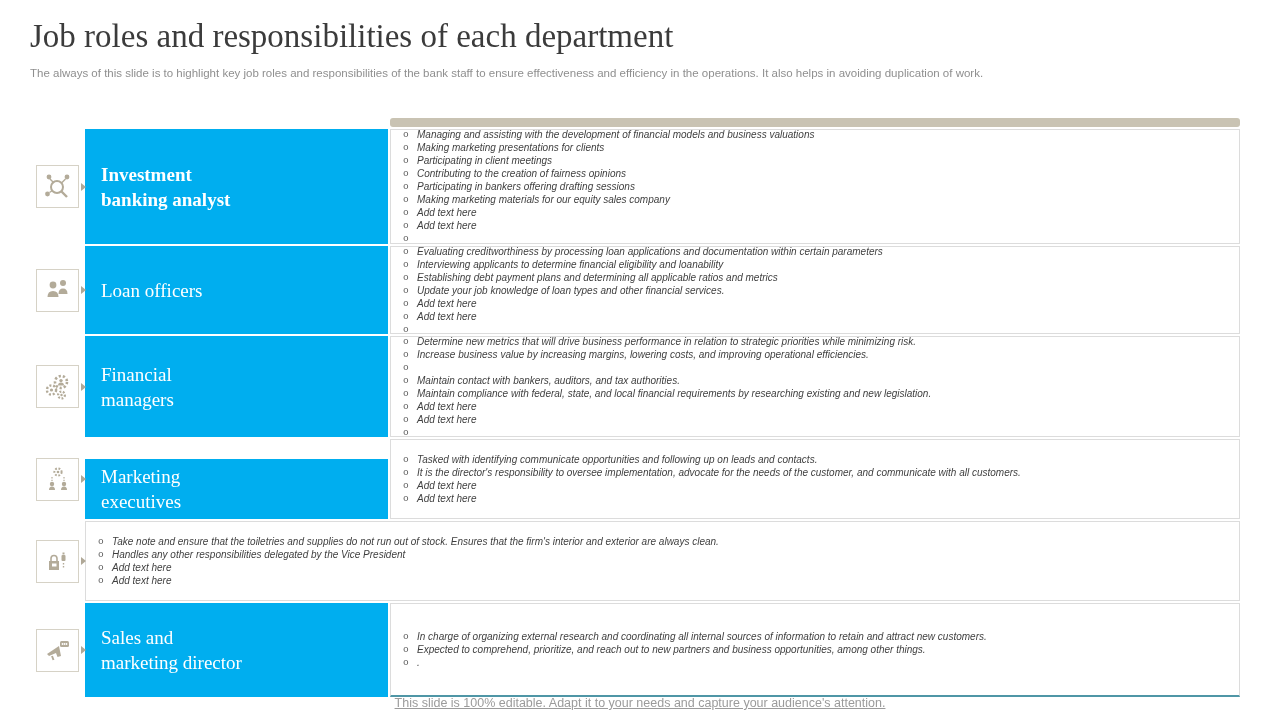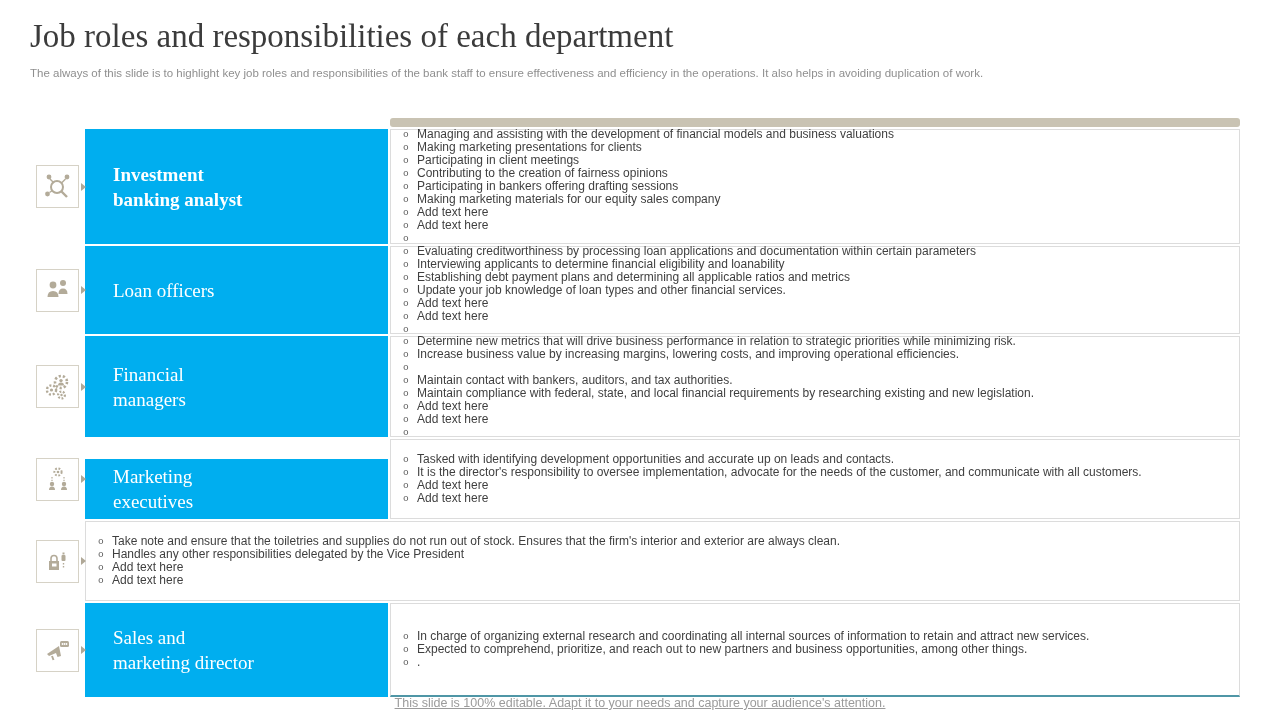--- a/index.html
+++ b/index.html
@@ -44,21 +44,21 @@
   .icon-arrow {
     position: absolute; right: -1px; top: 50%; margin-top: -4px;
     width: 0; height: 0;
     border-top: 4px solid transparent; border-bottom: 4px solid transparent;
     border-left: 5px solid #b0a897;
   }
 
   .label-cell {
     width: 303px; flex: 0 0 303px; margin-right: 2px;
     display: flex; align-items: center;
-    padding-left: 28px;
+    padding-left: 16px;
   }
   .label-text {
     font-family: "Liberation Serif", serif;
     font-size: 19px; line-height: 25px; color: #ffffff;
     white-space: pre-line;
   }
   .label-text.bold { font-weight: bold; }
 
   .content-cell {
     flex: 1 1 auto; background: #fff;
@@ -68,21 +68,21 @@
   }
   .row:last-child .content-cell { border-bottom: 2px solid #4f96a6; }
 
   .bullets { list-style: none; }
   .bullets li { display: flex; line-height: 13px; }
   .b-marker {
     flex: 0 0 14px; font-family: "Liberation Mono", monospace;
     font-size: 9.5px; color: #595959; line-height: 13px;
   }
   .b-text {
-    font-size: 12px; color: #3f3f3f; white-space: nowrap;
+    font-size: 10px; color: #3f3f3f; white-space: nowrap; font-style: italic;
   }
 
   .footer {
     position: absolute; left: 0; right: 0; top: 696px;
     text-align: center; font-size: 12.5px; color: #9b9b9b; text-decoration: underline;
   }
 
   svg .tan { fill: #b3ab99; }
   svg .tan-s { stroke: #b3ab99; fill: none; }
 </style>
@@ -283,21 +283,21 @@
           <span class="icon-arrow"></span>
         </div>
         <div class="label-cell" style="background:#00aeef;margin-top:20px;">
           <span class="label-text">Marketing
 executives</span>
         </div>
         <div class="content-cell">
           <ul class="bullets">
             <li>
                 <span class="b-marker">o</span>
-                <span class="b-text">Tasked with identifying development opportunities and accurate up on leads and contacts.</span>
+                <span class="b-text">Tasked with identifying communicate opportunities and following up on leads and contacts.</span>
               </li>
             <li>
                 <span class="b-marker">o</span>
                 <span class="b-text">It is the director's responsibility to oversee implementation, advocate for the needs of the customer, and communicate with all customers.</span>
               </li>
             <li>
                 <span class="b-marker">o</span>
                 <span class="b-text">Add text here</span>
               </li>
             <li>
@@ -359,21 +359,21 @@
           <span class="icon-arrow"></span>
         </div>
         <div class="label-cell" style="background:#00aeef;">
           <span class="label-text">Sales and
 marketing director</span>
         </div>
         <div class="content-cell">
           <ul class="bullets">
             <li>
                 <span class="b-marker">o</span>
-                <span class="b-text">In charge of organizing external research and coordinating all internal sources of information to retain and attract new services.</span>
+                <span class="b-text">In charge of organizing external research and coordinating all internal sources of information to retain and attract new customers.</span>
               </li>
             <li>
                 <span class="b-marker">o</span>
                 <span class="b-text">Expected to comprehend, prioritize, and reach out to new partners and business opportunities, among other things.</span>
               </li>
             <li>
                 <span class="b-marker">o</span>
                 <span class="b-text">.</span>
               </li>
           </ul>

